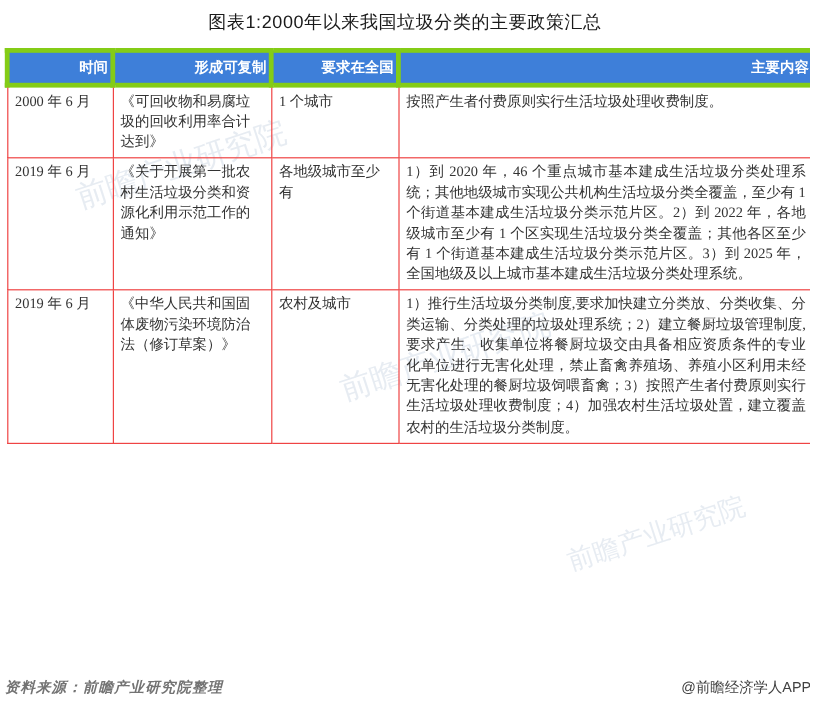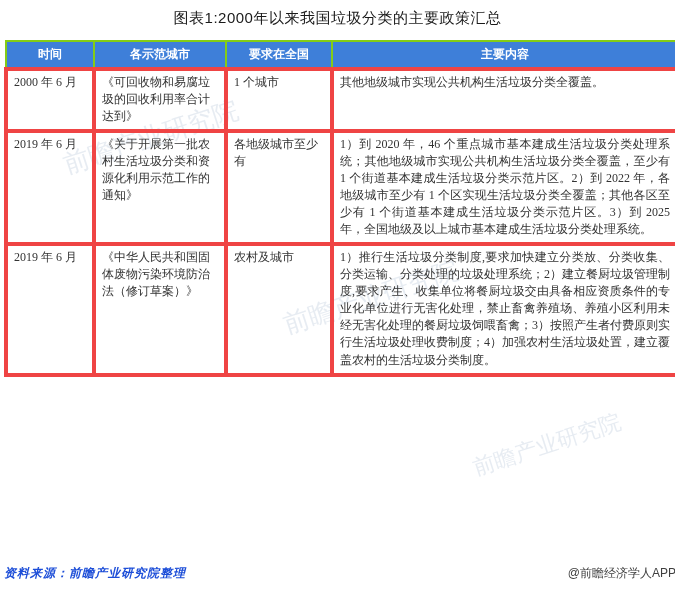--- a/index.html
+++ b/index.html
@@ -30,27 +30,27 @@
     table-layout: fixed;
     font-size: 12px;
     line-height: 1.42;
   }
   table.policy th {
     background: #3e7fd9;
     color: #ffffff;
     font-family: "Liberation Sans", sans-serif;
     font-weight: bold;
     font-size: 12px;
-    text-align: center;
+    text-align: right;
     padding: 4px 2px;
-    border: 2px solid #84cc16;
+    border: 4px solid #84cc16;
     height: 22px;
   }
   table.policy td {
-    border: 4px solid #ef4444;
+    border: 1px solid #ef4444;
     vertical-align: top;
     padding: 3px 6px 4px 6px;
     background: transparent;
   }
   td.c-time { font-size: 12px; white-space: nowrap; }
   td.c-doc  { }
   td.c-area { }
   td.c-content { text-align: justify; }
   .footer {
     position: absolute;
@@ -58,21 +58,21 @@
     top: 565px;
     width: 672px;
     display: flex;
     justify-content: space-between;
     align-items: flex-end;
   }
   .source {
     font-style: italic;
     font-weight: bold;
     font-size: 12px;
-    color: #1d4ed8;
+    color: #737373;
     letter-spacing: 1px;
   }
   .credit {
     font-family: "Liberation Sans", sans-serif;
     font-size: 12px;
     color: #404040;
   }
   .watermark {
     position: absolute;
     color: rgba(175, 192, 212, 0.30);
@@ -100,31 +100,31 @@
   <table class="policy">
     <colgroup>
       <col style="width:88px">
       <col style="width:132px">
       <col style="width:106px">
       <col style="width:346px">
     </colgroup>
     <thead>
       <tr>
         <th>时间</th>
-        <th>各示范城市</th>
+        <th>形成可复制</th>
         <th>要求在全国</th>
         <th>主要内容</th>
       </tr>
     </thead>
     <tbody>
       <tr>
         <td class="c-time">2000 年 6 月</td>
         <td class="c-doc">《可回收物和易腐垃圾的回收利用率合计达到》</td>
         <td class="c-area">1 个城市</td>
-        <td class="c-content">其他地级城市实现公共机构生活垃圾分类全覆盖。</td>
+        <td class="c-content">按照产生者付费原则实行生活垃圾处理收费制度。</td>
       </tr>
       <tr>
         <td class="c-time">2019 年 6 月</td>
         <td class="c-doc">《关于开展第一批农村生活垃圾分类和资源化利用示范工作的通知》</td>
         <td class="c-area">各地级城市至少有</td>
         <td class="c-content">1）到 2020 年，46 个重点城市基本建成生活垃圾分类处理系统；其他地级城市实现公共机构生活垃圾分类全覆盖，至少有 1 个街道基本建成生活垃圾分类示范片区。2）到 2022 年，各地级城市至少有 1 个区实现生活垃圾分类全覆盖；其他各区至少有 1 个街道基本建成生活垃圾分类示范片区。3）到 2025 年，全国地级及以上城市基本建成生活垃圾分类处理系统。</td>
       </tr>
       <tr>
         <td class="c-time">2019 年 6 月</td>
         <td class="c-doc">《中华人民共和国固体废物污染环境防治法（修订草案）》</td>

